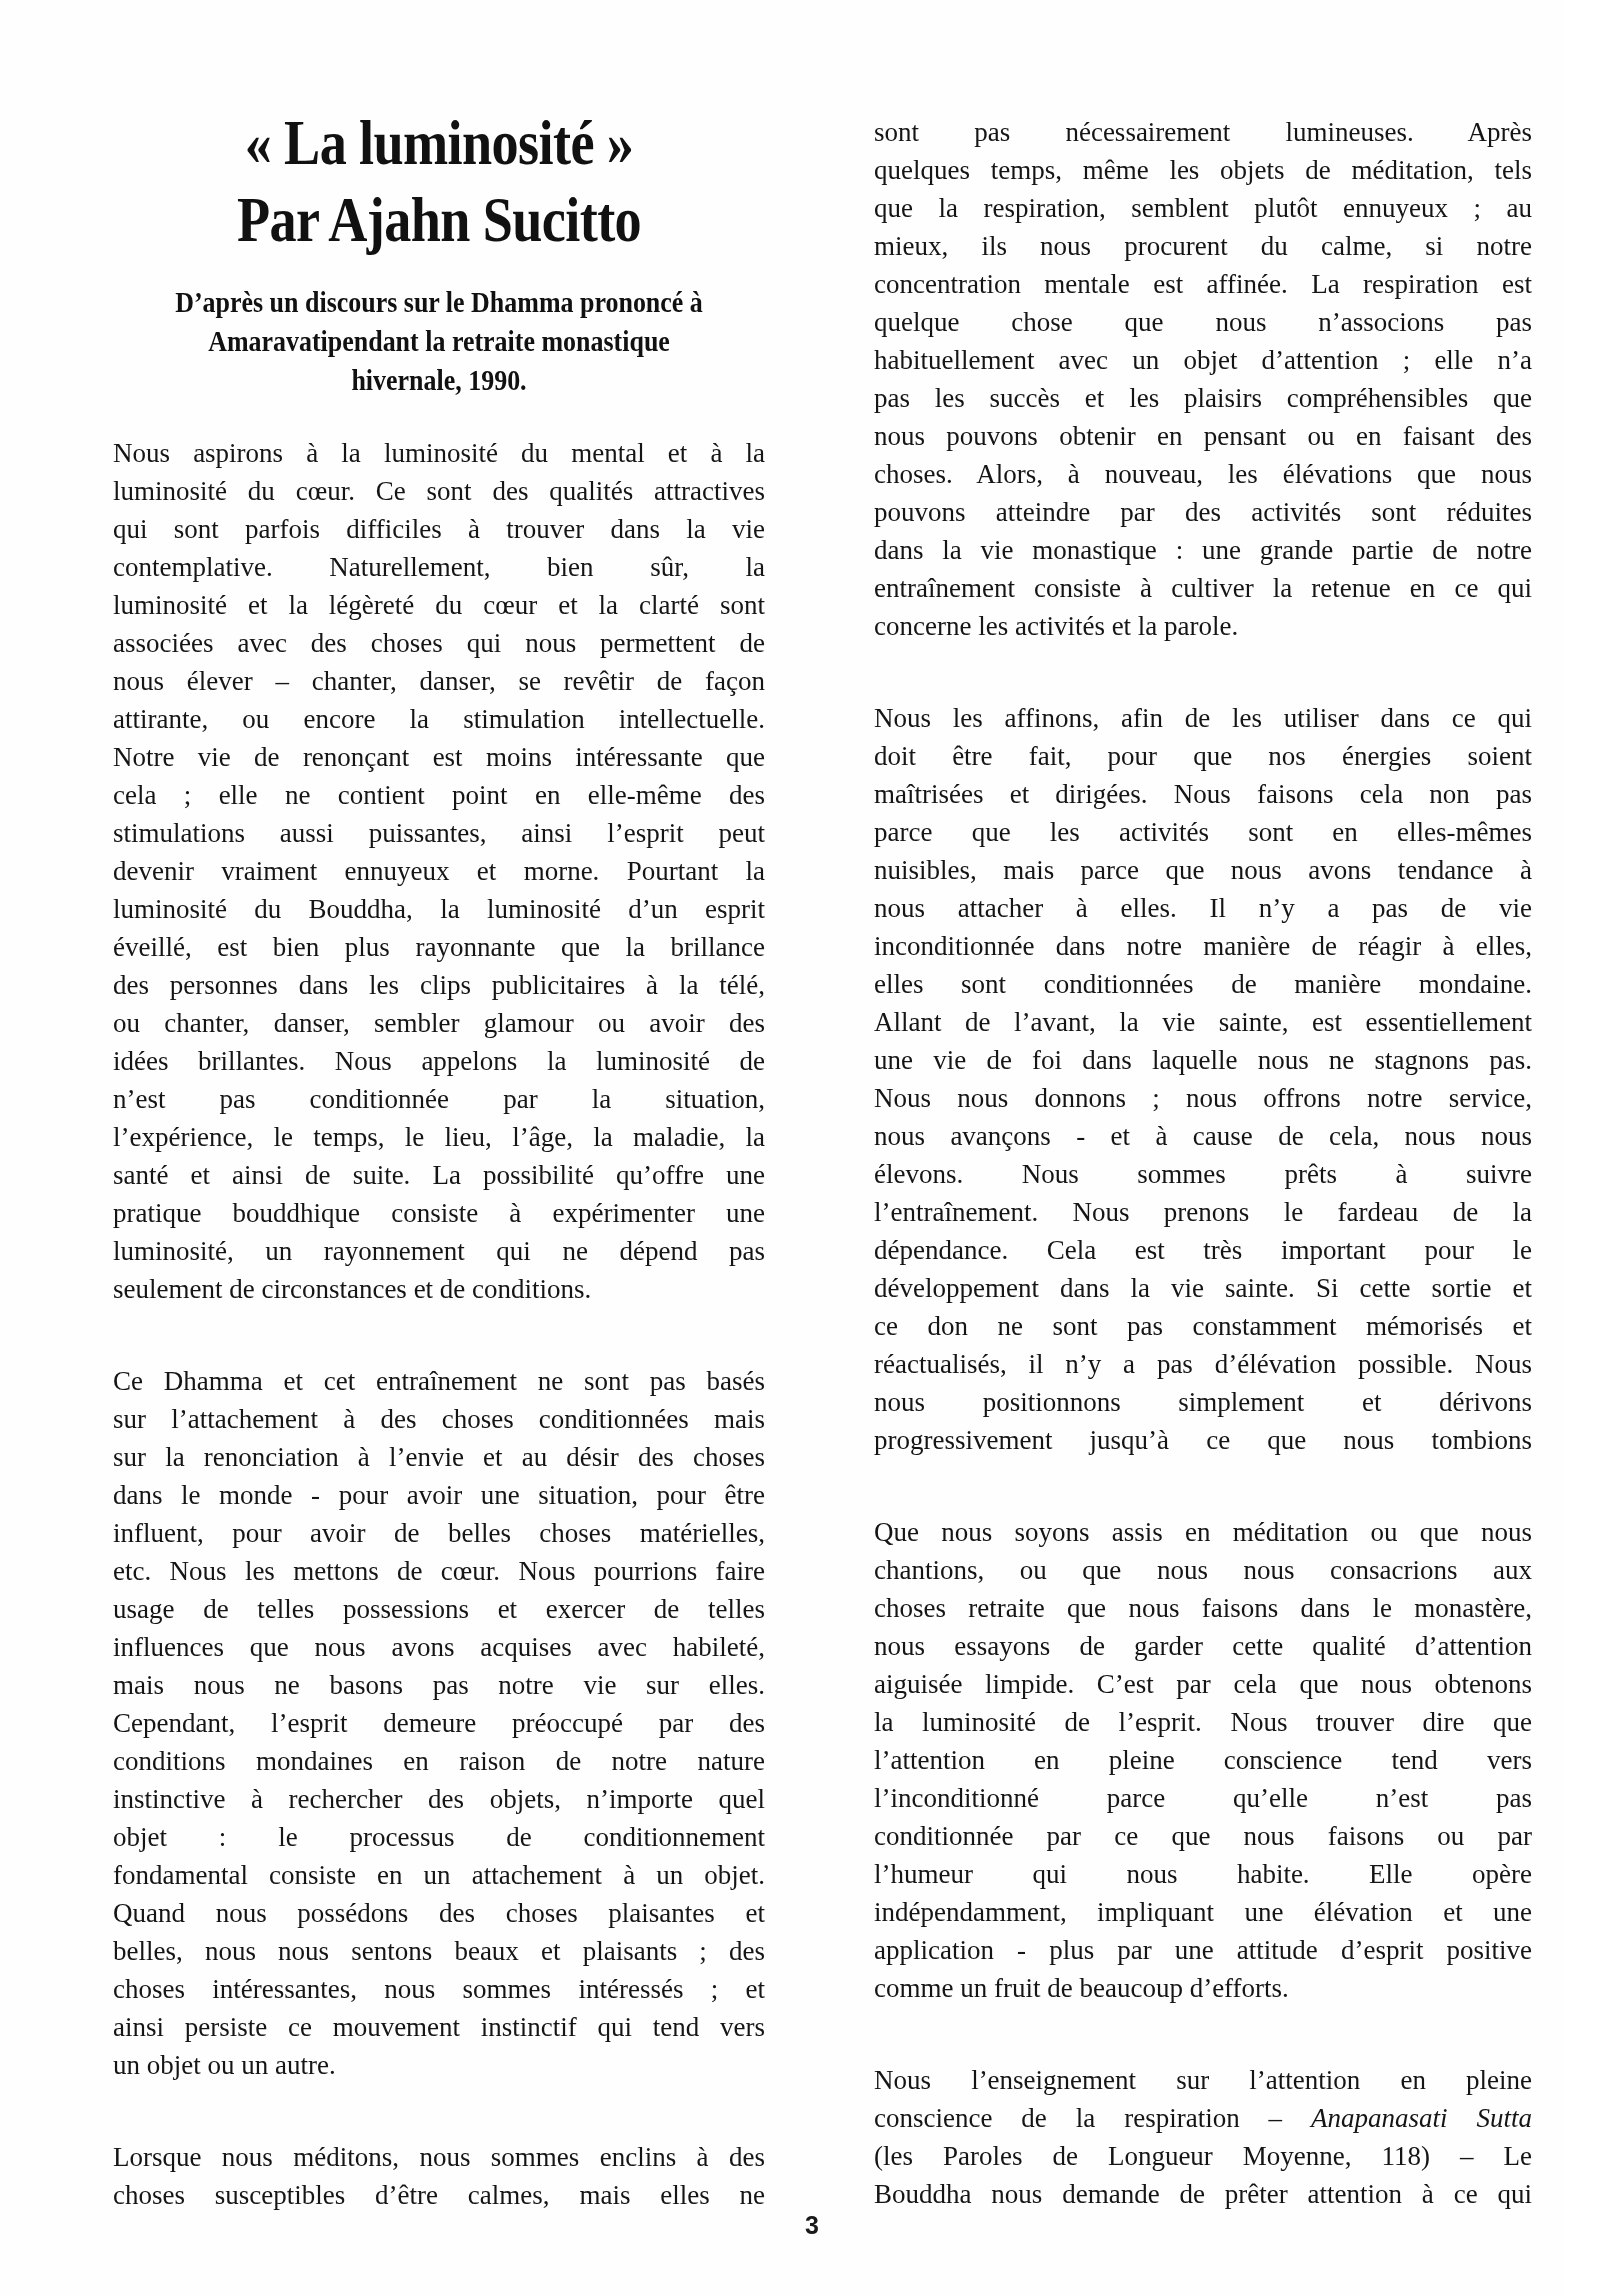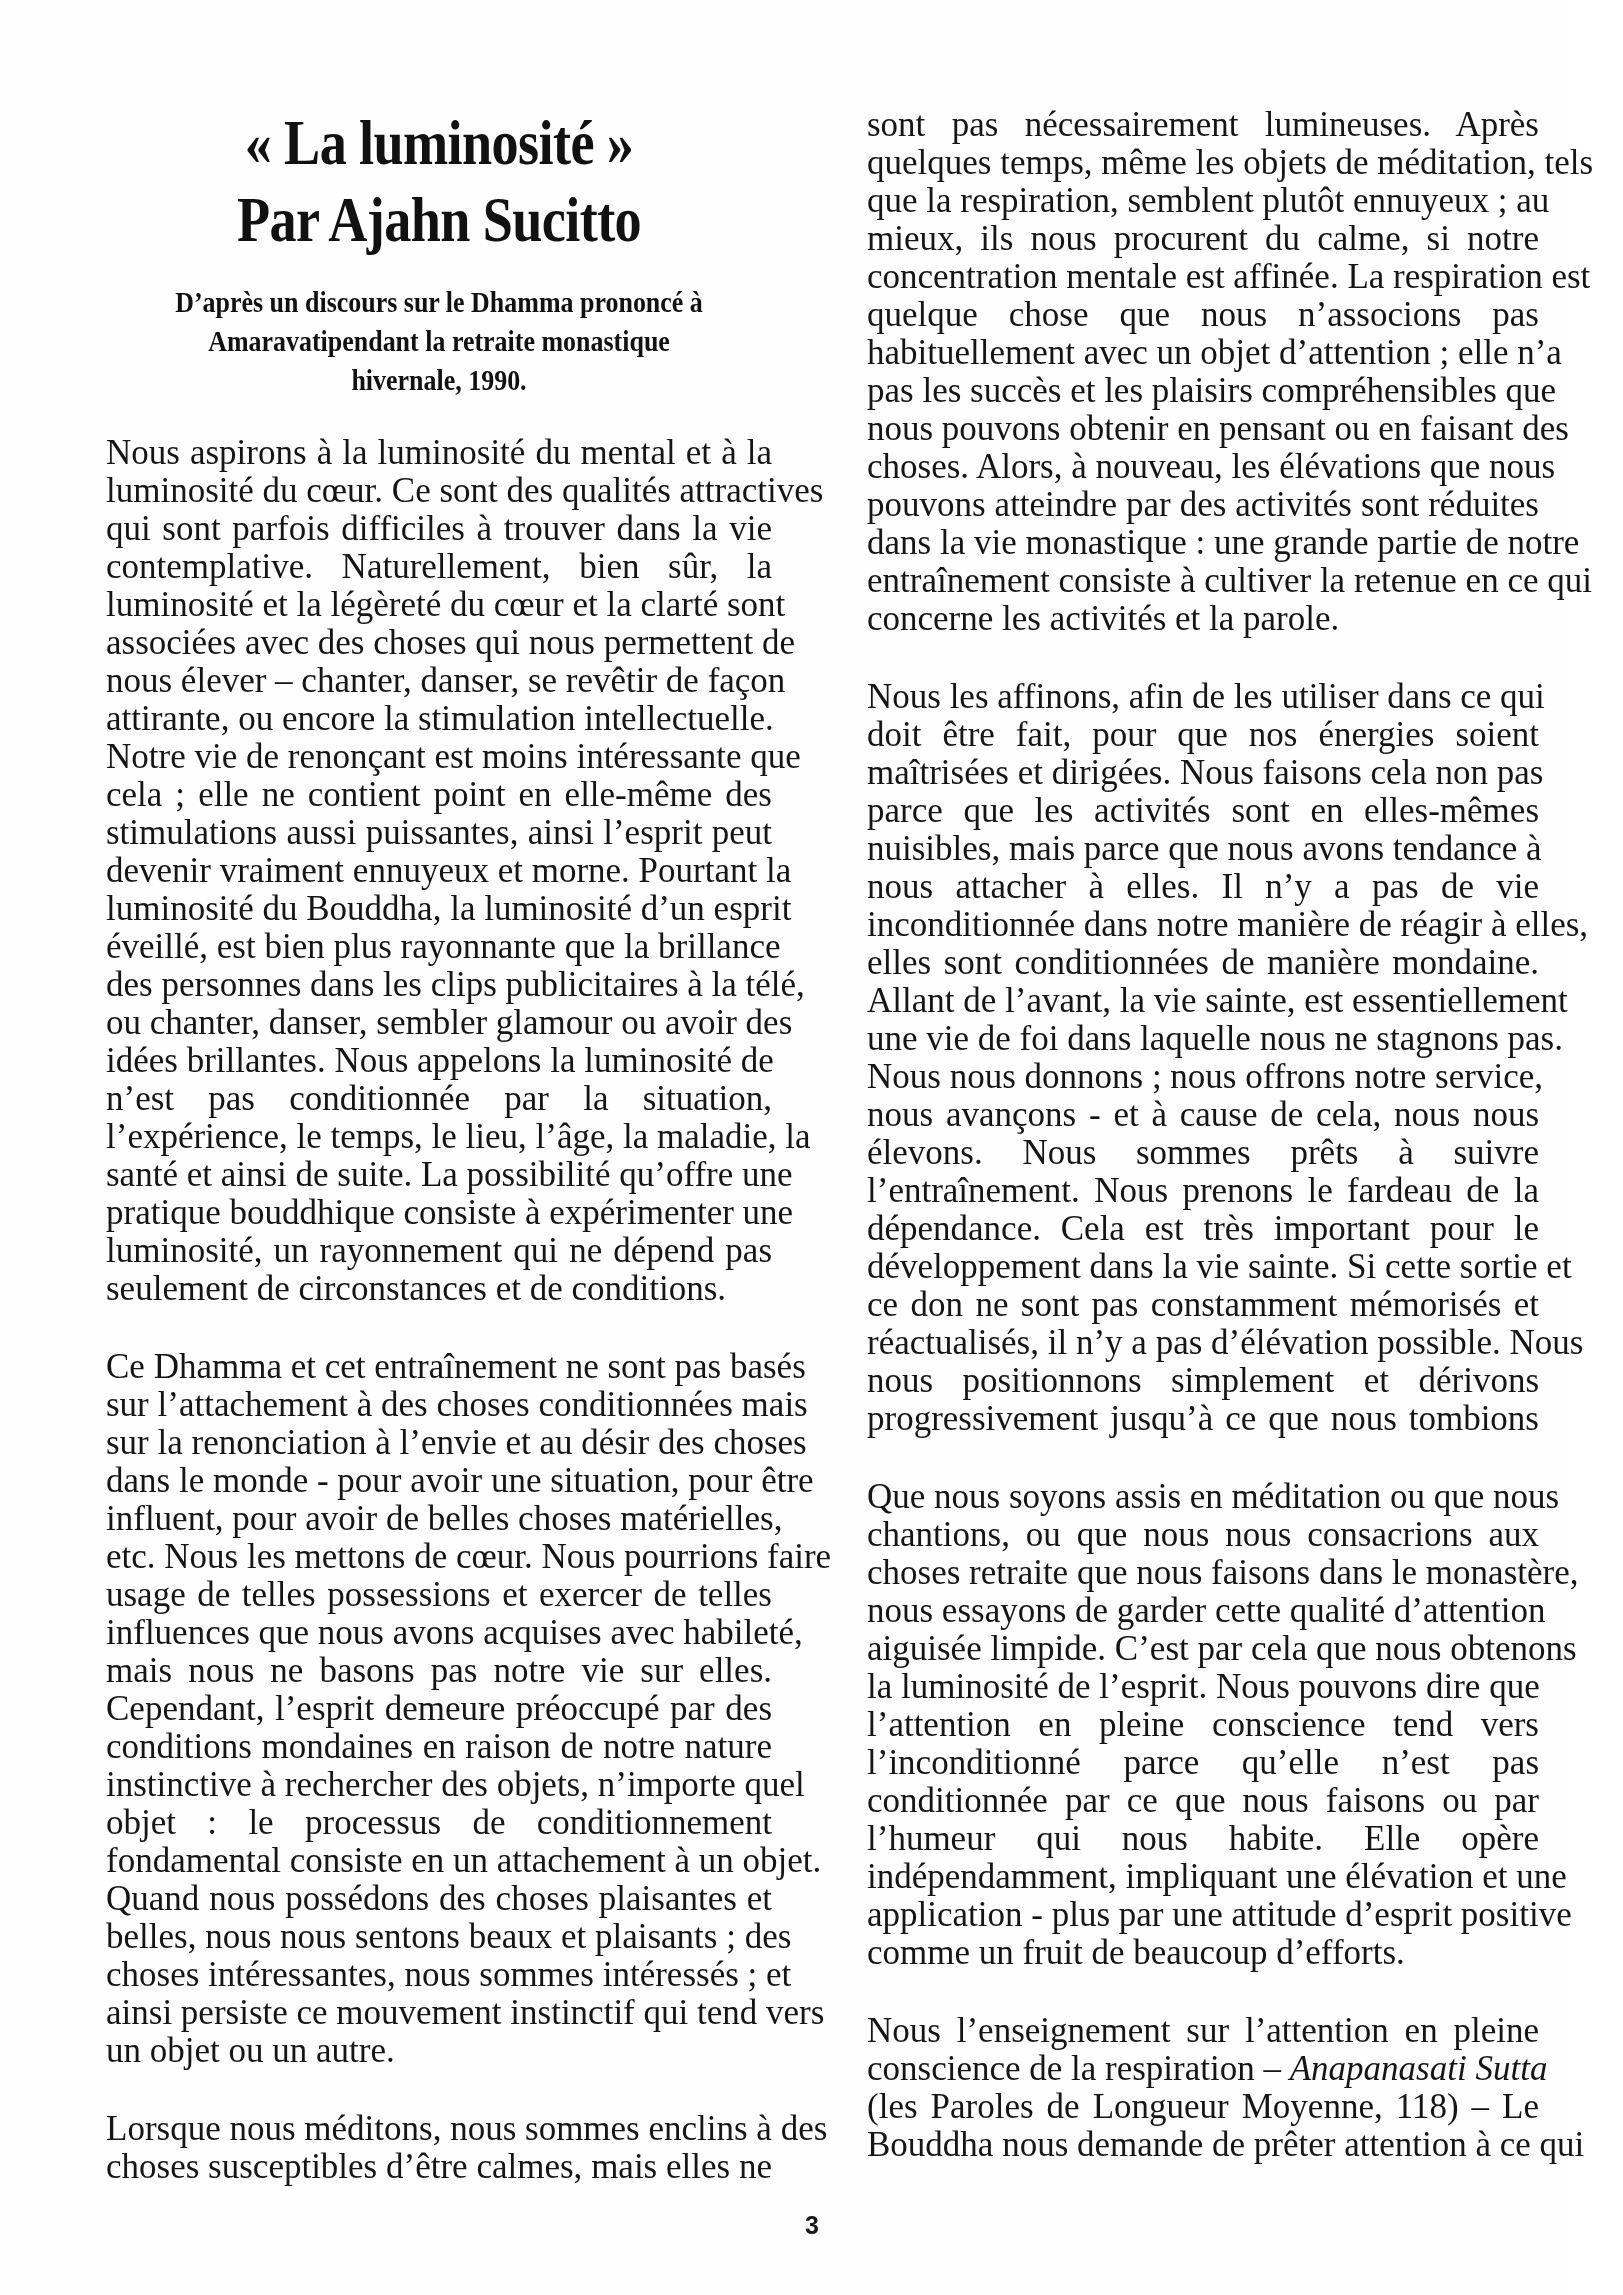--- a/index.html
+++ b/index.html
@@ -55,24 +55,24 @@
       font-size: 29.5px;
       line-height: 39px;
       text-align: center;
       margin-top: 23.6px;
       margin-bottom: 0;
       transform: scaleX(0.88);
       transform-origin: center;
       color: #111;
     }
     .para {
-      font-size: 35px;
+      font-size: 27px;
       line-height: 38px;
       text-align: justify;
-      margin: 1px;
+      margin: 8px;
       color: #151515;
     }
     .para .line {
       display: block;
       text-align: justify;
       text-align-last: justify;
       white-space: nowrap;
       overflow: visible;
     }
     .para .line.last {
@@ -207,21 +207,21 @@
         <span class="line">nous positionnons simplement et dérivons</span>
         <span class="line">progressivement jusqu’à ce que nous tombions</span>
       </div>
     <div class="gap"></div>
     <div class="para">
         <span class="line">Que nous soyons assis en méditation ou que nous</span>
         <span class="line">chantions, ou que nous nous consacrions aux</span>
         <span class="line">choses retraite que nous faisons dans le monastère,</span>
         <span class="line">nous essayons de garder cette qualité d’attention</span>
         <span class="line">aiguisée limpide. C’est par cela que nous obtenons</span>
-        <span class="line">la luminosité de l’esprit. Nous pouvons dire que</span>
+        <span class="line">la luminosité de l’esprit. Nous trouver dire que</span>
         <span class="line">l’attention en pleine conscience tend vers</span>
         <span class="line">l’inconditionné parce qu’elle n’est pas</span>
         <span class="line">conditionnée par ce que nous faisons ou par</span>
         <span class="line">l’humeur qui nous habite. Elle opère</span>
         <span class="line">indépendamment, impliquant une élévation et une</span>
         <span class="line">application - plus par une attitude d’esprit positive</span>
         <span class="line last">comme un fruit de beaucoup d’efforts.</span>
       </div>
     <div class="gap"></div>
     <div class="para">

